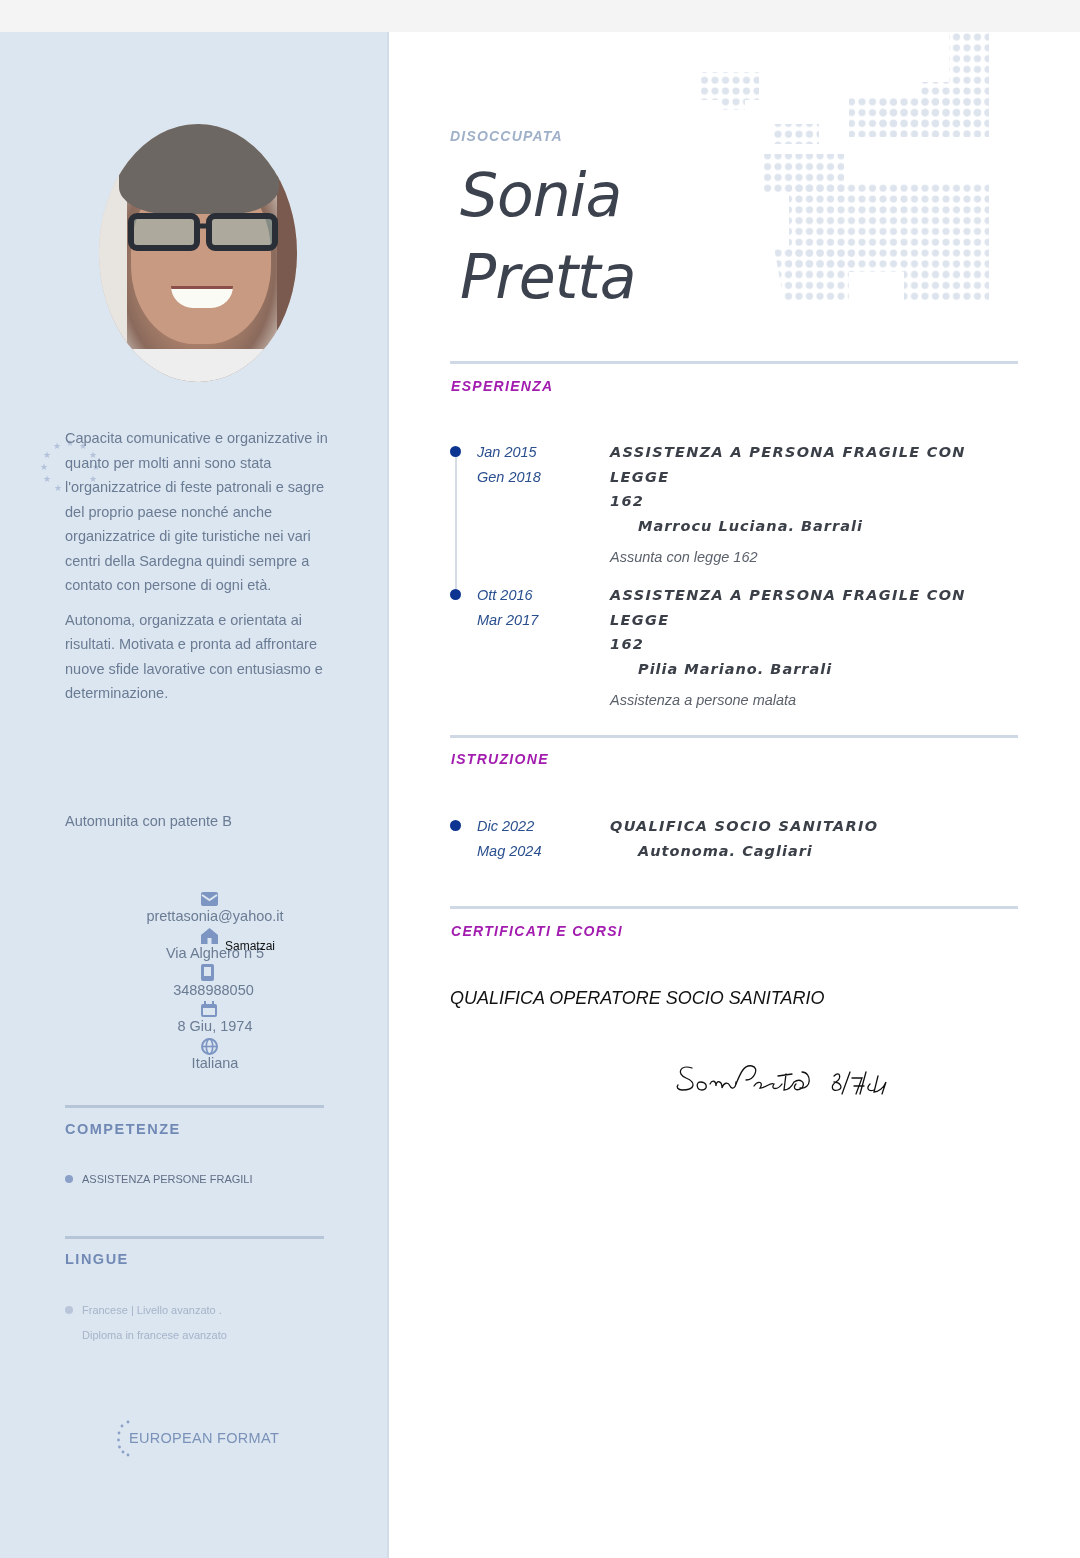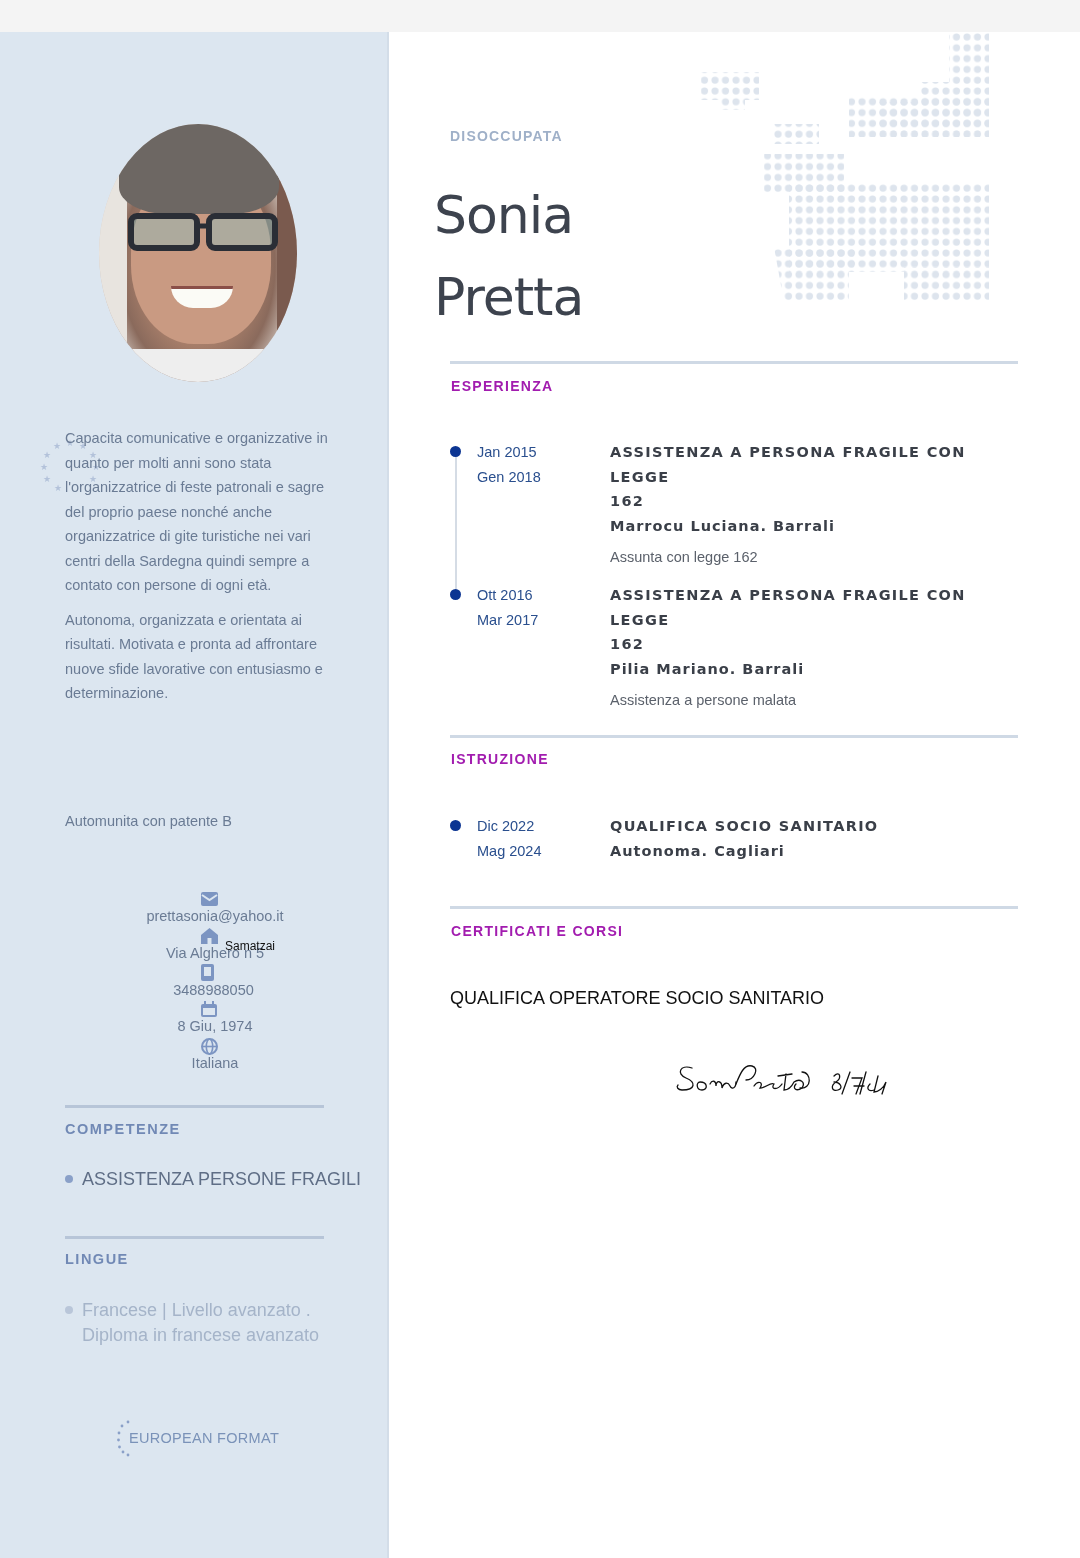--- a/index.html
+++ b/index.html
@@ -30,43 +30,43 @@
 
   .driving { position: absolute; left: 65px; top: 781px; color: #6a7b94; font-size: 14.5px; }
 
   .contacts { position: absolute; left: 65px; top: 858px; width: 300px; }
   .contact-row { height: 36.8px; display: flex; align-items: center; color: #6a7b94; font-size: 14.5px; position: relative; flex-direction: column; }
   .contact-row .ic { width: 18px; height: 18px; margin-right: 12px; display: inline-flex; align-items: center; justify-content: center; }
   .contact-row .extra { position: absolute; left: 160px; top: 12px; color: #111; font-size: 12px; font-family: "Liberation Sans", sans-serif; }
 
   .side-rule { position: absolute; left: 65px; width: 259px; height: 3px; background: #b7c5d8; }
   .side-title { position: absolute; left: 65px; color: #7189b5; font-size: 14.5px; font-weight: bold; letter-spacing: 1.5px; }
-  .side-bullet { position: absolute; left: 65px; display: flex; align-items: flex-start; font-size: 18px; line-height: 24.5px; }
+  .side-bullet { position: absolute; left: 65px; display: flex; align-items: flex-start; font-size: 11px; line-height: 24.5px; }
   .side-bullet .dot { width: 8px; height: 8px; border-radius: 50%; margin-top: 8px; margin-right: 9px; flex: none; }
 
   .eu-format { position: absolute; left: 117px; top: 1386px; display: flex; align-items: center; color: #7a92b8; font-size: 14.5px; letter-spacing: 0.3px; }
   .eu-format svg { margin-right: 0; }
 
   
-  .main { position: absolute; left: 389px; top: 0; width: 600px; height: 1526px; }
+  .main { position: absolute; left: 389px; top: 0; width: 600px; height: 1526px; font-style: italic; }
   .worldmap { position: absolute; right: 0; top: 0; width: 300px; height: 280px; }
 
   .status { position: absolute; left: 61px; top: 96px; color: #9fb0c8; font-size: 14px; font-weight: bold; letter-spacing: 1.2px; }
-  .name { position: absolute; left: 45px; top: 122px; color: #3d434e; font-size: 52px; line-height: 82px; font-family: "DejaVu Sans", sans-serif; font-weight: normal; letter-spacing: -1px; margin-top: 20px; }
+  .name { position: absolute; left: 71px; top: 122px; color: #3d434e; font-size: 60px; line-height: 82px; font-family: "DejaVu Sans", sans-serif; font-weight: normal; letter-spacing: -1px; }
 
   .main-rule { position: absolute; left: 61px; width: 568px; height: 3px; background: #cfd9e5; }
   .main-title { position: absolute; left: 62px; color: #a21caf; font-size: 14px; font-weight: bold; letter-spacing: 1.3px; }
 
   .timeline-line { position: absolute; left: 66px; width: 2px; background: #d5dce5; }
   .entry { position: absolute; left: 61px; width: 600px; }
   .entry .dot { position: absolute; left: 0; top: 6px; width: 11px; height: 11px; border-radius: 50%; background: #0c3592; }
   .entry .dates { position: absolute; left: 27px; top: 0; color: #2a4f8e; font-size: 14.5px; line-height: 24.5px; }
   .entry .body { position: absolute; left: 160px; top: 0; width: 400px; }
   .entry .title { color: #3a3f48; font-size: 14.5px; font-weight: bold; letter-spacing: 1.3px; line-height: 24.5px; font-family: "DejaVu Sans", sans-serif; }
-  .entry .org { color: #3a3f48; font-size: 14.5px; font-weight: bold; letter-spacing: 1px; line-height: 24.5px; font-family: "DejaVu Sans", sans-serif; }
+  .entry .org { color: #3a3f48; font-size: 14.5px; font-weight: bold; letter-spacing: 1px; line-height: 24.5px; font-family: "DejaVu Sans", sans-serif; margin-left: 28px; }
   .entry .desc { color: #5b616b; font-size: 14.5px; margin-top: 11px; }
 
   .cert { position: absolute; left: 61px; top: 956px; color: #111; font-size: 18px; }
   .signature { position: absolute; left: 285px; top: 1022px; width: 230px; height: 50px; }
 </style>
 </head>
 <body>
 
 <div class="topbar"></div>
 

